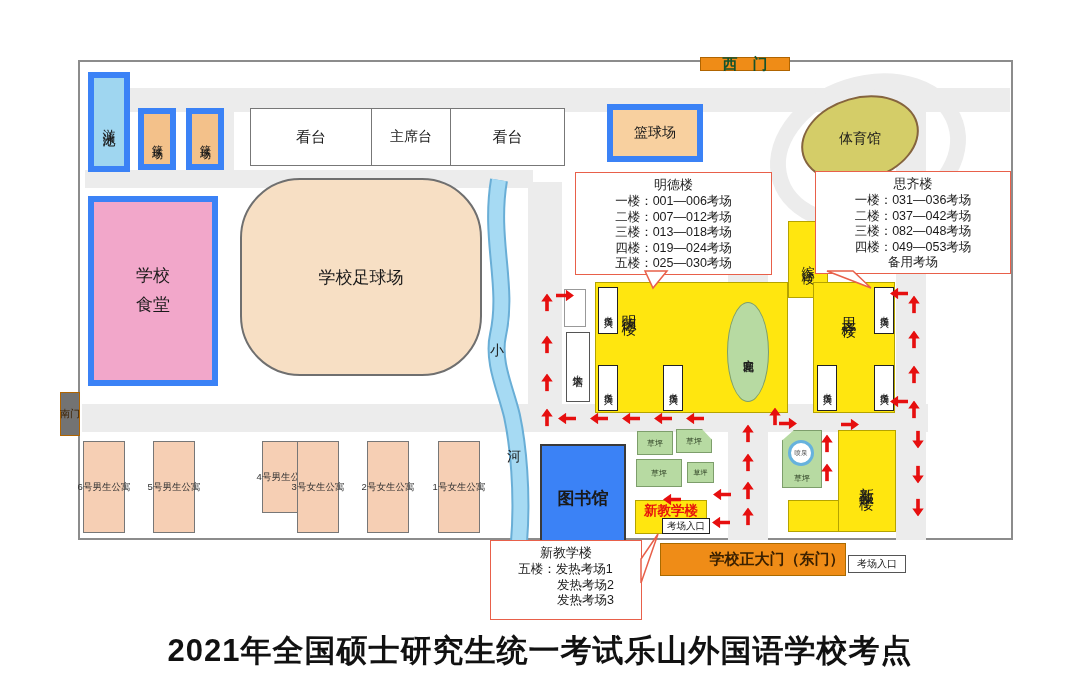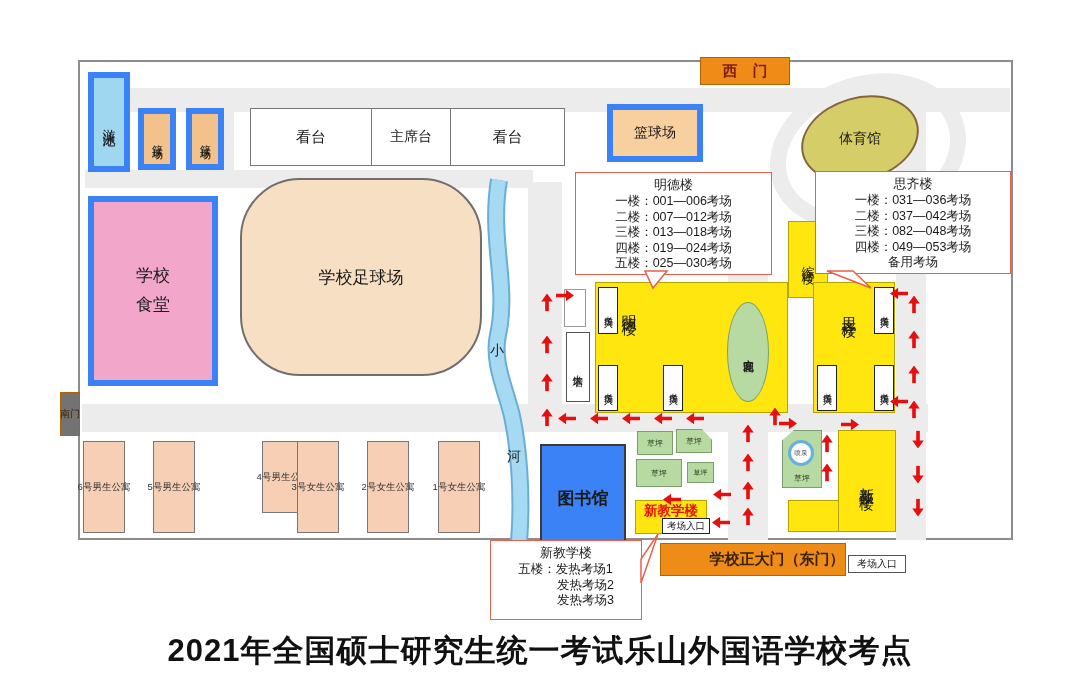--- a/index.html
+++ b/index.html
@@ -71,21 +71,21 @@
   </div>
 
   <div class="abs" style="left:250px;top:108px;width:315px;height:58px;border:1px solid #777;background:#fff;display:flex;">
     <div style="flex:0 0 120px;display:flex;align-items:center;justify-content:center;font-size:15px;border-right:1px solid #777;">看台</div>
     <div style="flex:0 0 78px;display:flex;align-items:center;justify-content:center;font-size:14px;border-right:1px solid #777;">主席台</div>
     <div style="flex:1;display:flex;align-items:center;justify-content:center;font-size:15px;">看台</div>
   </div>
 
   <div class="abs blk" style="left:607px;top:104px;width:96px;height:58px;background:#f8d09f;font-size:14px;">篮球场</div>
 
-  <div class="abs blk" style="left:700px;top:57px;width:90px;height:28px;background:#ef8c17;border:1px solid #b06400;font-size:15px;font-weight:700;color:#7f1d1d;">西　门</div>
+  <div class="abs blk" style="left:700px;top:57px;width:90px;height:14px;background:#ef8c17;border:1px solid #b06400;font-size:15px;font-weight:700;color:#14532d;">西　门</div>
 
   <div class="abs" style="left:800px;top:97px;width:120px;height:84px;background:#d4cd68;border:2px solid #85643e;border-radius:50%;transform:rotate(-16deg);display:flex;align-items:center;justify-content:center;">
     <span style="transform:rotate(16deg);font-size:14px;">体育馆</span>
   </div>
 
   <div class="abs blk" style="left:240px;top:178px;width:242px;height:198px;background:#f7dfc4;border:2px solid #6f6f6f;border-radius:60px;font-size:17px;">学校足球场</div>
 
   <div class="abs blk" style="left:88px;top:196px;width:130px;height:190px;background:#f2a7ca;">
     <span style="display:inline-block;width:38px;font-size:17px;line-height:1.7;">学校食堂</span>
   </div>

